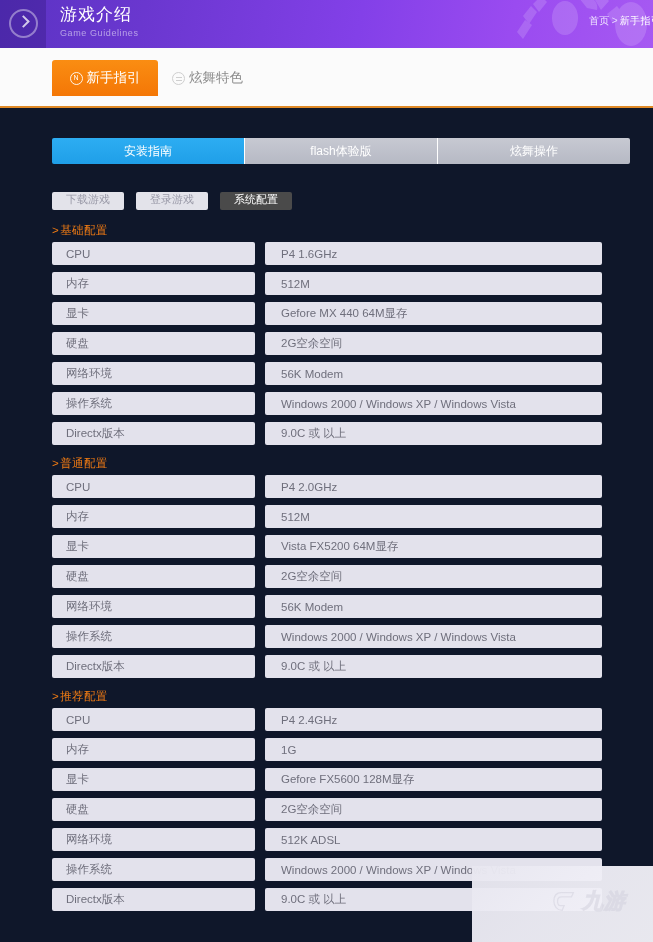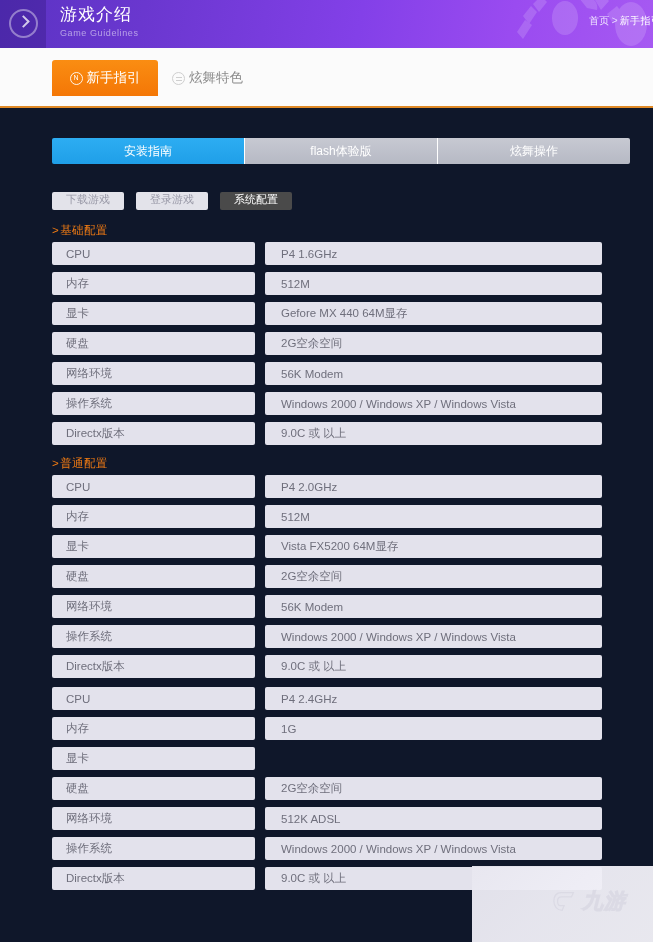--- a/index.html
+++ b/index.html
@@ -416,31 +416,35 @@
             <div class="cell cell-value">Windows 2000 / Windows XP / Windows Vista</div>
           </div>
           <div class="row">
             <div class="cell cell-label">Directx版本</div>
             <div class="cell cell-value">9.0C 或 以上</div>
           </div>
         </div>
       </div>
 
       <div class="section">
+        <div class="section-title">
+          <span class="arrow">&gt;</span><span>推荐配置</span>
+        </div>
         <div class="rows">
           <div class="row">
             <div class="cell cell-label">CPU</div>
             <div class="cell cell-value">P4 2.4GHz</div>
           </div>
           <div class="row">
             <div class="cell cell-label">内存</div>
             <div class="cell cell-value">1G</div>
           </div>
           <div class="row">
             <div class="cell cell-label">显卡</div>
+            <div class="cell cell-value">Gefore FX5600 128M显存</div>
           </div>
           <div class="row">
             <div class="cell cell-label">硬盘</div>
             <div class="cell cell-value">2G空余空间</div>
           </div>
           <div class="row">
             <div class="cell cell-label">网络环境</div>
             <div class="cell cell-value">512K ADSL</div>
           </div>
           <div class="row">

